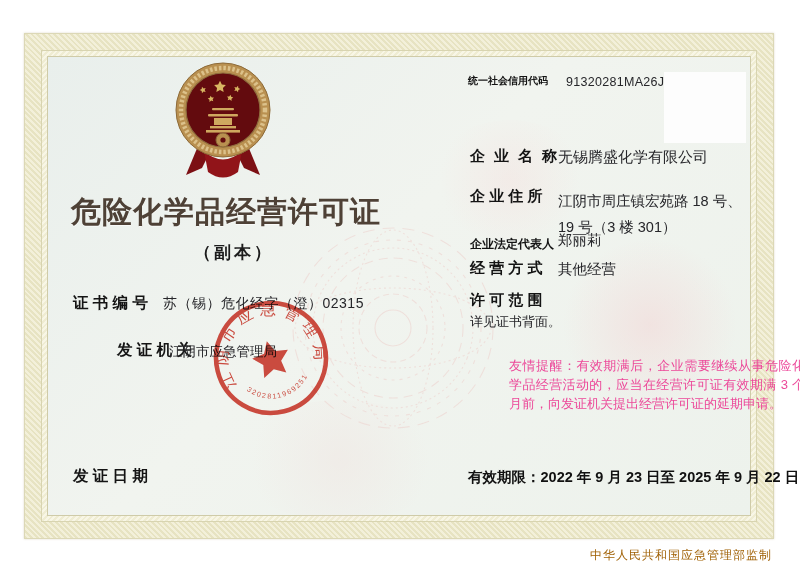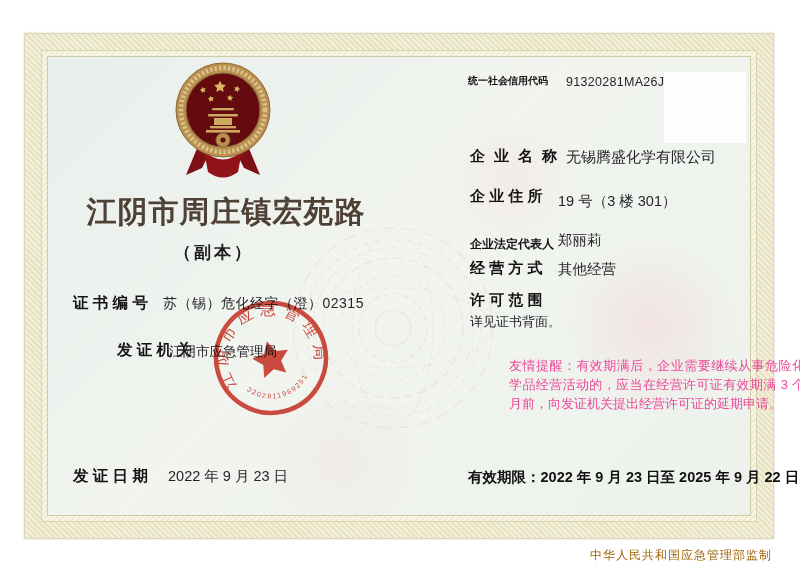--- a/index.html
+++ b/index.html
@@ -47,37 +47,37 @@
     color:#bfcbc4;text-shadow:1px 1px 0 #ffffff;
   }
   .emblem{left:168px;top:58px;width:110px;height:126px;}
   .title{
     left:48px;top:192px;width:356px;text-align:center;
     font-family:"Liberation Serif","DejaVu Serif",serif;
     font-size:30px;font-weight:700;color:#4e4136;letter-spacing:1px;
     text-shadow:0 1px 0 rgba(255,255,255,.6);
   }
   .subtitle{
-    left:36px;top:241px;width:356px;text-align:center;
+    left:56px;top:241px;width:356px;text-align:center;
     font-size:17px;font-weight:700;color:#1c1c1c;letter-spacing:3px;
   }
   .lbl{font-weight:700;color:#141414;}
   .val{color:#26262a;}
 
   .certno-lbl{left:73px;top:293px;font-size:15.5px;}
   .certno-val{left:163px;top:295px;font-size:14px;letter-spacing:.5px;}
   .issuer-lbl{left:73px;top:340px;font-size:15.5px;margin-left:44px;}
   .issuer-val{left:169px;top:343px;font-size:13.5px;}
   .issuedate-lbl{left:73px;top:466px;font-size:15.5px;}
   .issuedate-val{left:168px;top:467px;font-size:14.5px;}
 
   .credit-lbl{left:468px;top:74px;font-size:10px;}
   .credit-val{left:566px;top:75px;font-size:12.5px;letter-spacing:.3px;}
   .company-lbl{left:470px;top:147px;font-size:15px;font-family:Liberation Mono, monospace;}
-  .company-val{left:558px;top:148px;font-size:15px;margin-left:8px;}
+  .company-val{left:558px;top:148px;font-size:15px;}
   .addr-lbl{left:470px;top:187px;font-size:15px;}
   .addr-val{left:558px;top:188px;width:205px;font-size:14.5px;line-height:26px;}
   .rep-lbl{left:470px;top:236px;font-size:12px;}
   .rep-val{left:558px;top:231px;font-size:14.5px;text-align:center;}
   .mode-lbl{left:470px;top:259px;font-size:15px;}
   .mode-val{left:558px;top:260px;font-size:14.5px;}
   .scope-lbl{left:470px;top:291px;font-size:15px;}
   .scope-val{left:470px;top:313px;font-size:13px;}
   .notice{
     left:470px;top:356px;width:296px;font-size:13px;line-height:19px;
@@ -146,42 +146,42 @@
       <rect x="44" y="50" width="22" height="2.2" rx="1"></rect>
       <rect x="40" y="56" width="30" height="2.6" rx="1"></rect>
       <rect x="46" y="60" width="18" height="7"></rect>
       <rect x="42" y="68" width="26" height="2.4"></rect>
       <rect x="38" y="72" width="34" height="2.6"></rect>
     </g>
     <circle cx="55" cy="82" r="7" fill="#b99050" stroke="#8d6a38" stroke-width="1"></circle>
     <circle cx="55" cy="82" r="2.6" fill="#630b0e"></circle>
   </svg>
 
-  <div class="abs title">江阴市周庄镇宏苑路</div>
+  <div class="abs title">危险化学品经营许可证</div>
   <div class="abs subtitle">（副本）</div>
 
   <div class="abs lbl certno-lbl">证 书 编 号</div>
   <div class="abs val certno-val">苏（锡）危化经字（澄）02315</div>
 
   <div class="abs lbl issuer-lbl">发 证 机 关</div>
   <div class="abs val issuer-val">江阴市应急管理局</div>
 
   <div class="abs lbl issuedate-lbl">发 证 日 期</div>
-  <div class="abs val issuedate-val">2022 年 9 月 23 日</div>
 
   <div class="abs lbl credit-lbl">统一社会信用代码</div>
   <div class="abs val credit-val">91320281MA26J2P39Y</div>
 
   <div class="abs redaction"></div>
 
   <div class="abs lbl company-lbl">企 业 名 称</div>
   <div class="abs val company-val">无锡腾盛化学有限公司</div>
 
   <div class="abs lbl addr-lbl">企 业 住 所</div>
   <div class="abs val addr-val">
+    <div>江阴市周庄镇宏苑路 18 号、</div>
     <div>19 号（3 楼 301）</div>
   </div>
 
   <div class="abs lbl rep-lbl">企业法定代表人</div>
   <div class="abs val rep-val">郑丽莉</div>
 
   <div class="abs lbl mode-lbl">经 营 方 式</div>
   <div class="abs val mode-val">其他经营</div>
 
   <div class="abs lbl scope-lbl">许 可 范 围</div>

